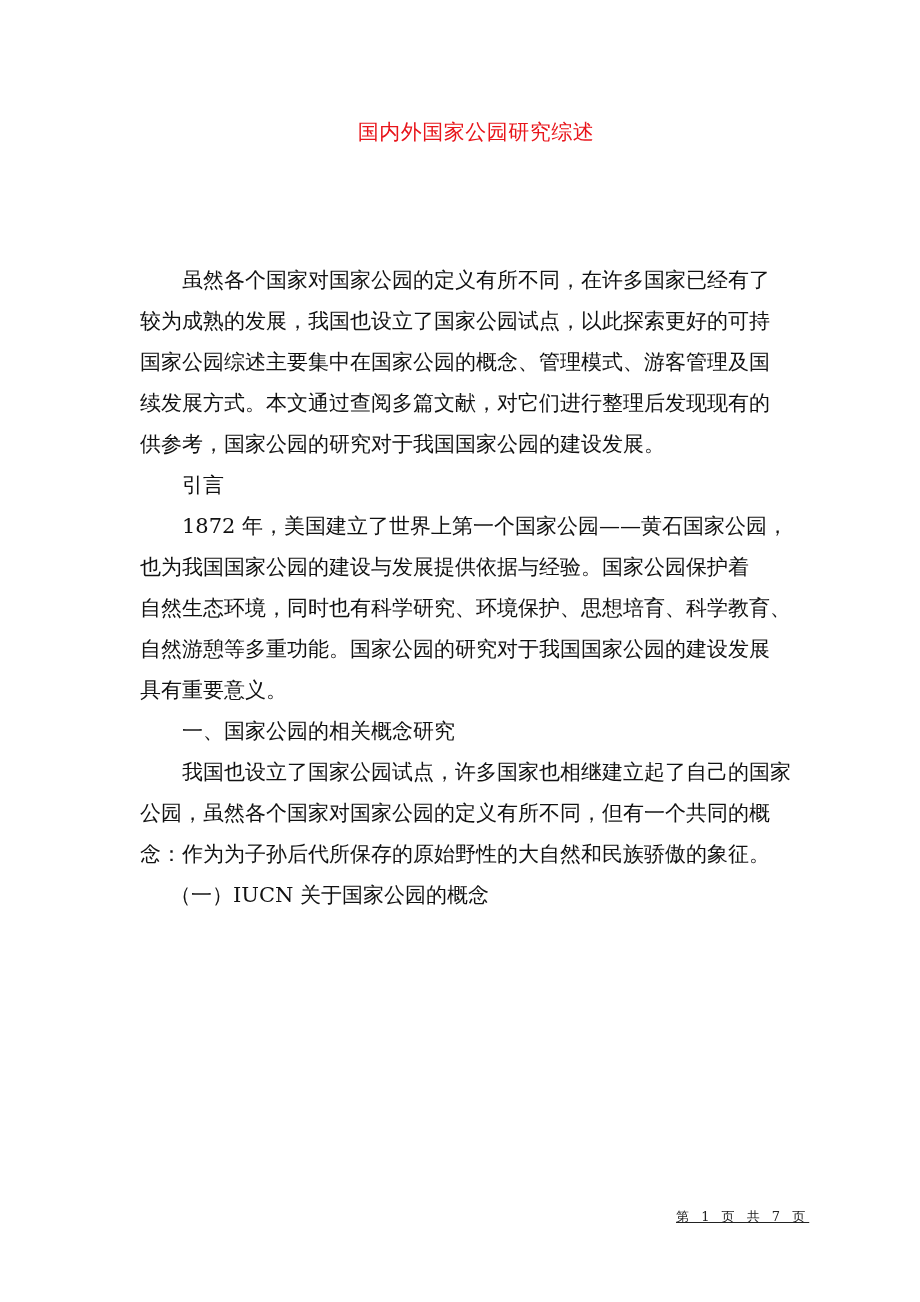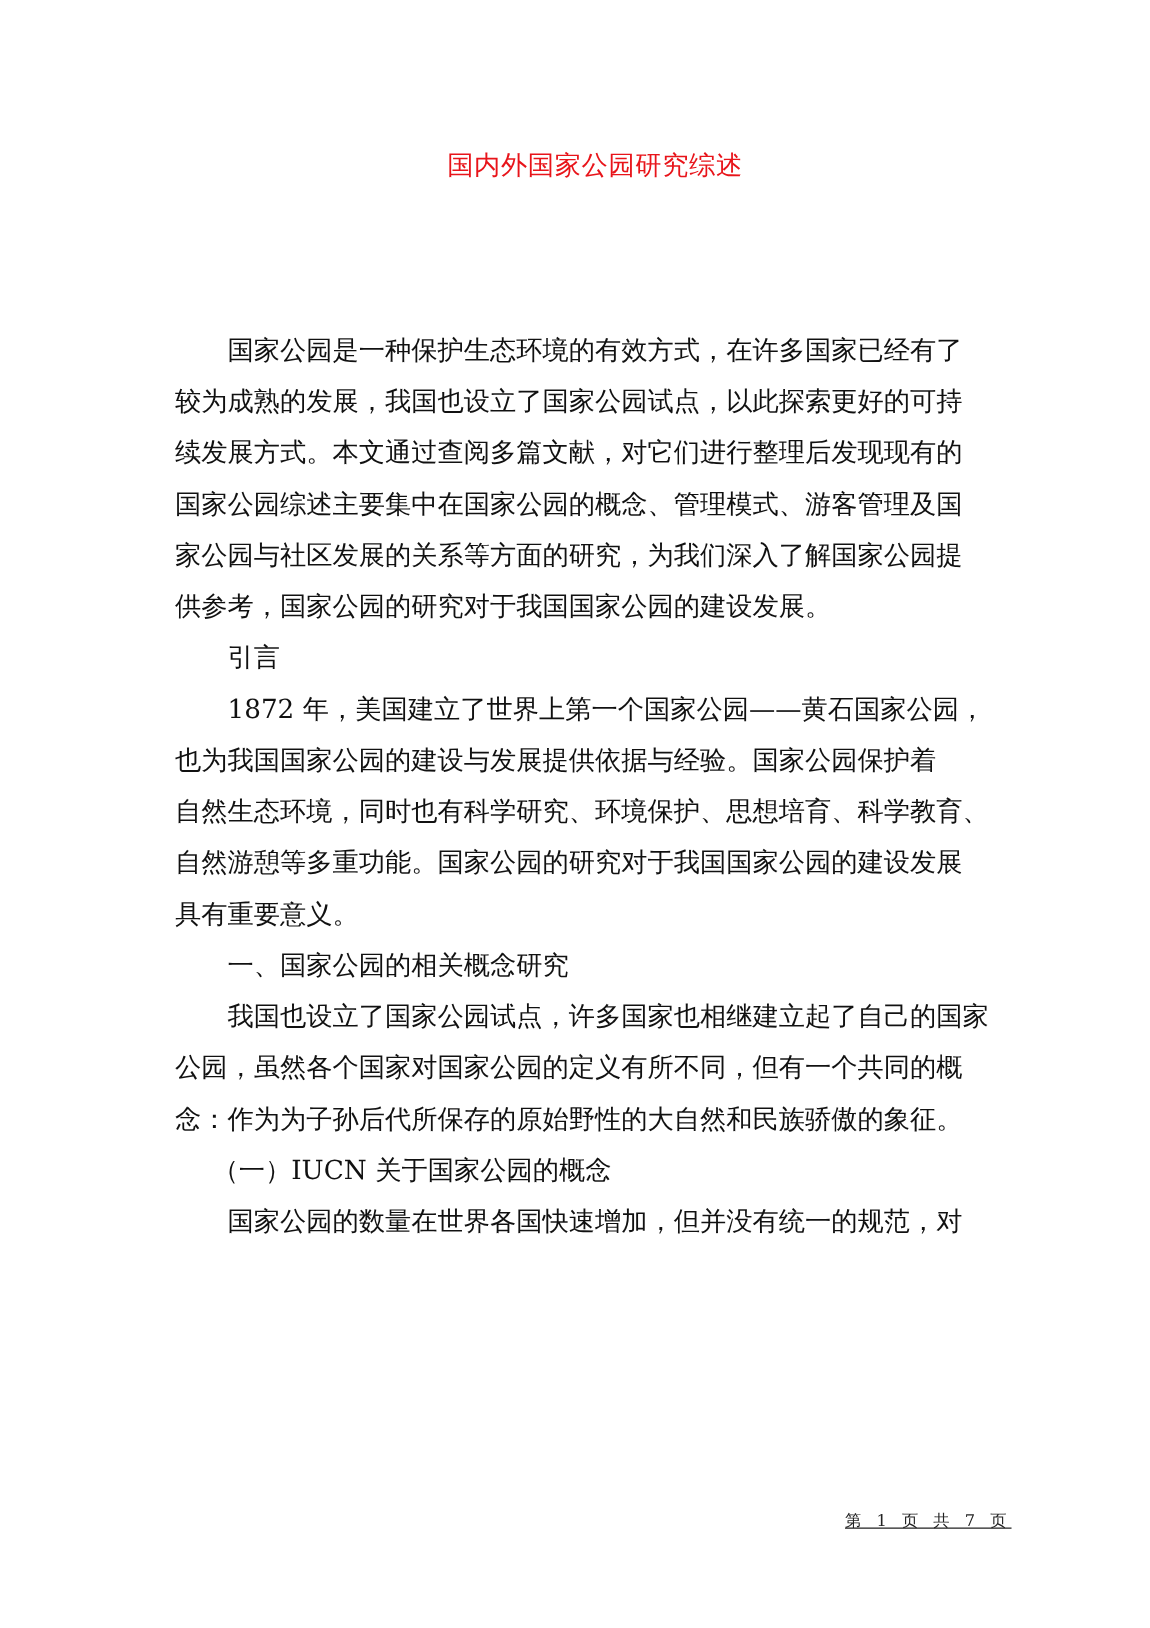--- a/index.html
+++ b/index.html
@@ -26,25 +26,24 @@
   }
 </style>
 </head>
 <body>
 
 <div class="page">
   <div class="title">国内外国家公园研究综述</div>
 
   <div class="body-text">
     <p>
-      <span class="line">国家公园是一种保护生态环境的有效方式，在许多国家已经有了</span>
+      <span class="line">虽然各个国家对国家公园的定义有所不同，在许多国家已经有了</span>
       <span class="line" style="margin-left:-42px">较为成熟的发展，我国也设立了国家公园试点，以此探索更好的可持</span>
+      <span class="line" style="margin-left:-42px">国家公园综述主要集中在国家公园的概念、管理模式、游客管理及国</span>
       <span class="line" style="margin-left:-42px">续发展方式。本文通过查阅多篇文献，对它们进行整理后发现现有的</span>
-      <span class="line" style="margin-left:-42px">国家公园综述主要集中在国家公园的概念、管理模式、游客管理及国</span>
-      <span class="line" style="margin-left:-42px">家公园与社区发展的关系等方面的研究，为我们深入了解国家公园提</span>
       <span class="line" style="margin-left:-42px">供参考，国家公园的研究对于我国国家公园的建设发展。</span>
     </p>
     <p>
       <span class="line">引言</span>
     </p>
     <p>
       <span class="line">1872 年，美国建立了世界上第一个国家公园——黄石国家公园，</span>
       <span class="line" style="margin-left:-42px">也为我国国家公园的建设与发展提供依据与经验。国家公园保护着</span>
       <span class="line" style="margin-left:-42px">自然生态环境，同时也有科学研究、环境保护、思想培育、科学教育、</span>
       <span class="line" style="margin-left:-42px">自然游憩等多重功能。国家公园的研究对于我国国家公园的建设发展</span>
@@ -55,18 +54,17 @@
     </p>
     <p>
       <span class="line">我国也设立了国家公园试点，许多国家也相继建立起了自己的国家</span>
       <span class="line" style="margin-left:-42px">公园，虽然各个国家对国家公园的定义有所不同，但有一个共同的概</span>
       <span class="line" style="margin-left:-42px">念：作为为子孙后代所保存的原始野性的大自然和民族骄傲的象征。</span>
     </p>
     <p>
       <span class="line" style="margin-left:-12px">（一）IUCN 关于国家公园的概念</span>
     </p>
     <p>
-      <span class="line">国家公园的数量在世界各国快速增加，但并没有统一的规范，对</span>
     </p>
   </div>
 
   <div class="footer">第 1 页 共 7 页</div>
 </div>
 
 </body></html>

